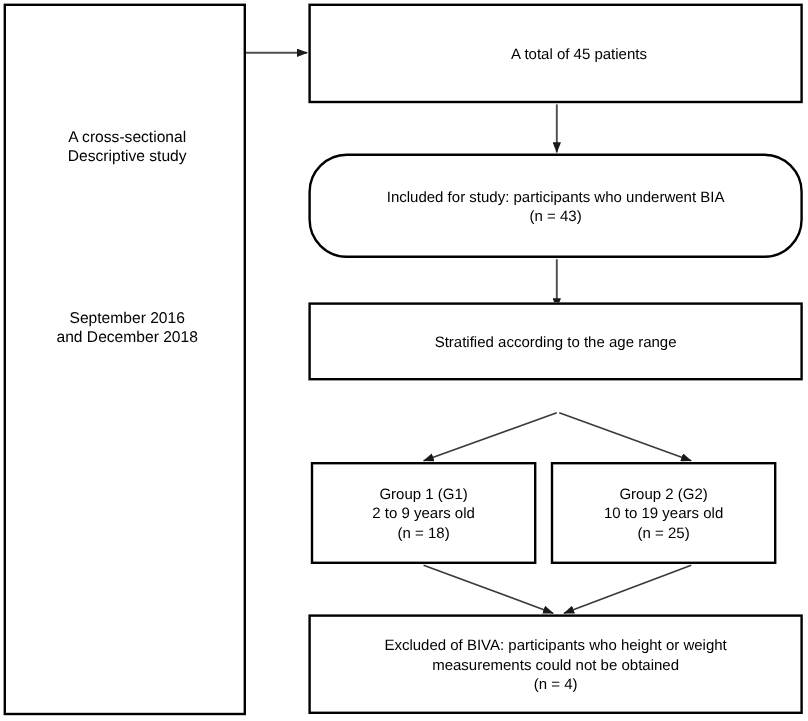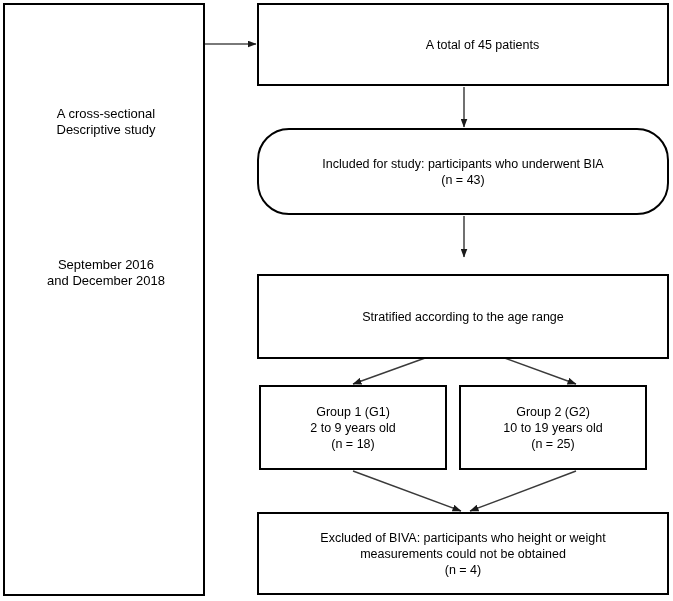--- a/index.html
+++ b/index.html
@@ -63,21 +63,21 @@
     white-space: pre-line;
   }
   #side-note-0 { top: 101px; }
   #side-note-1 { top: 216px; margin-top: 36px; }
   #side-note-2 { top: 328px; }
   #side-note-3 { top: 443px; }
 
   
   #box-total      { left: 257px; top: 3px;   width: 412px; height: 83px; padding-left: 39px; }
   #box-included   { left: 257px; top: 128px; width: 412px; height: 87px; border-radius: 32px; }
-  #box-stratified { left: 257px; top: 274px; width: 412px; height: 85px; }
+  #box-stratified { left: 257px; top: 252px; width: 412px; height: 65px; }
   #box-group1     { left: 259px; top: 385px; width: 188px; height: 85px; }
   #box-group2     { left: 459px; top: 385px; width: 188px; height: 85px; }
   #box-excluded   { left: 257px; top: 512px; width: 412px; height: 83px; }
 </style>
 </head>
 <body>
 
 <div id="canvas">
 
   <svg class="connectors" viewBox="0 0 673 601" xmlns="http://www.w3.org/2000/svg">

